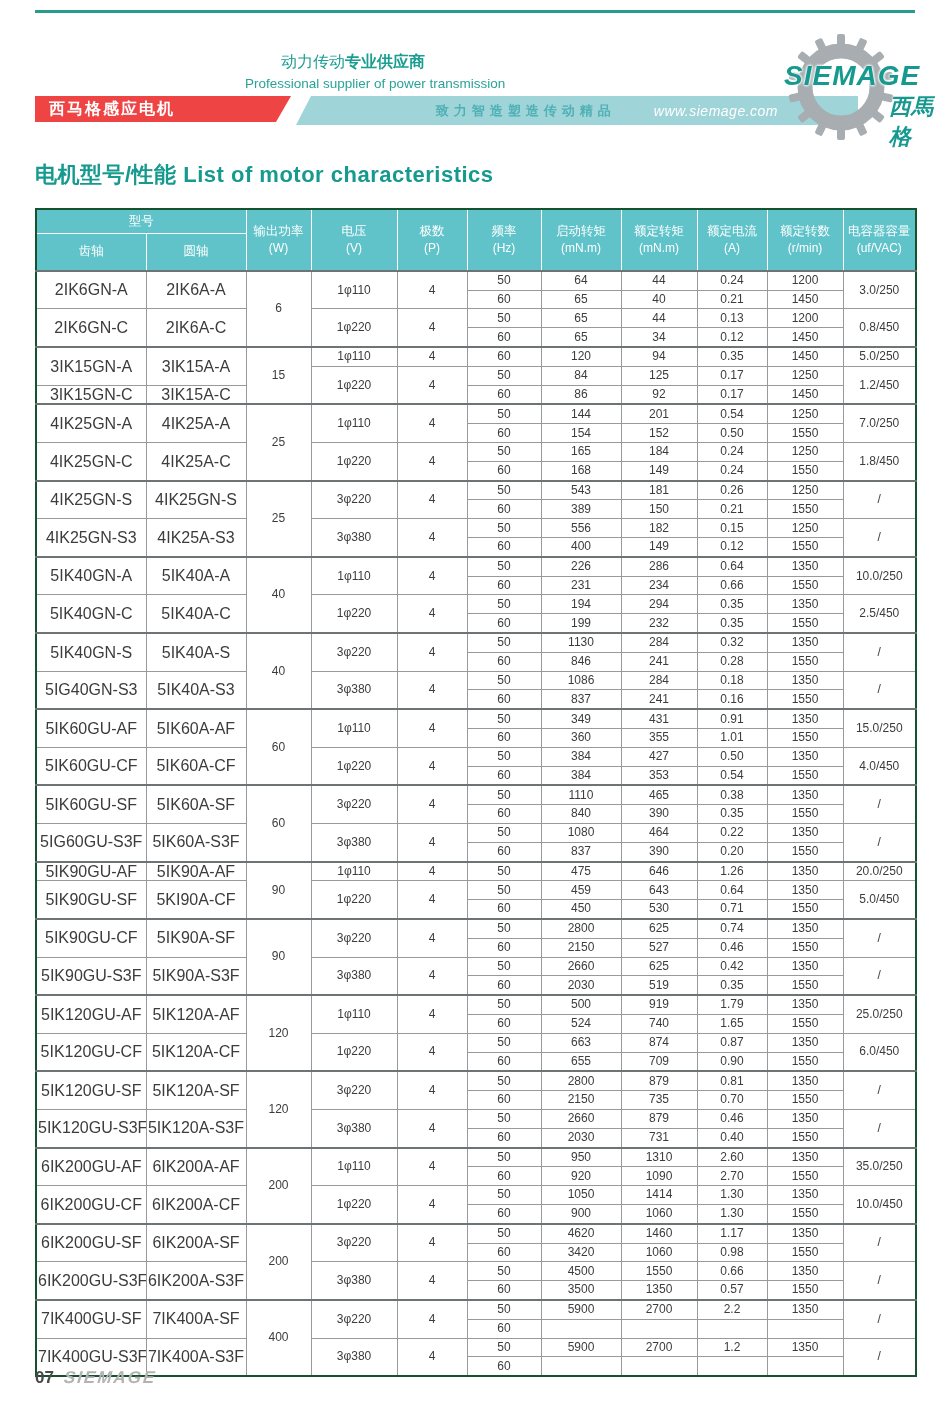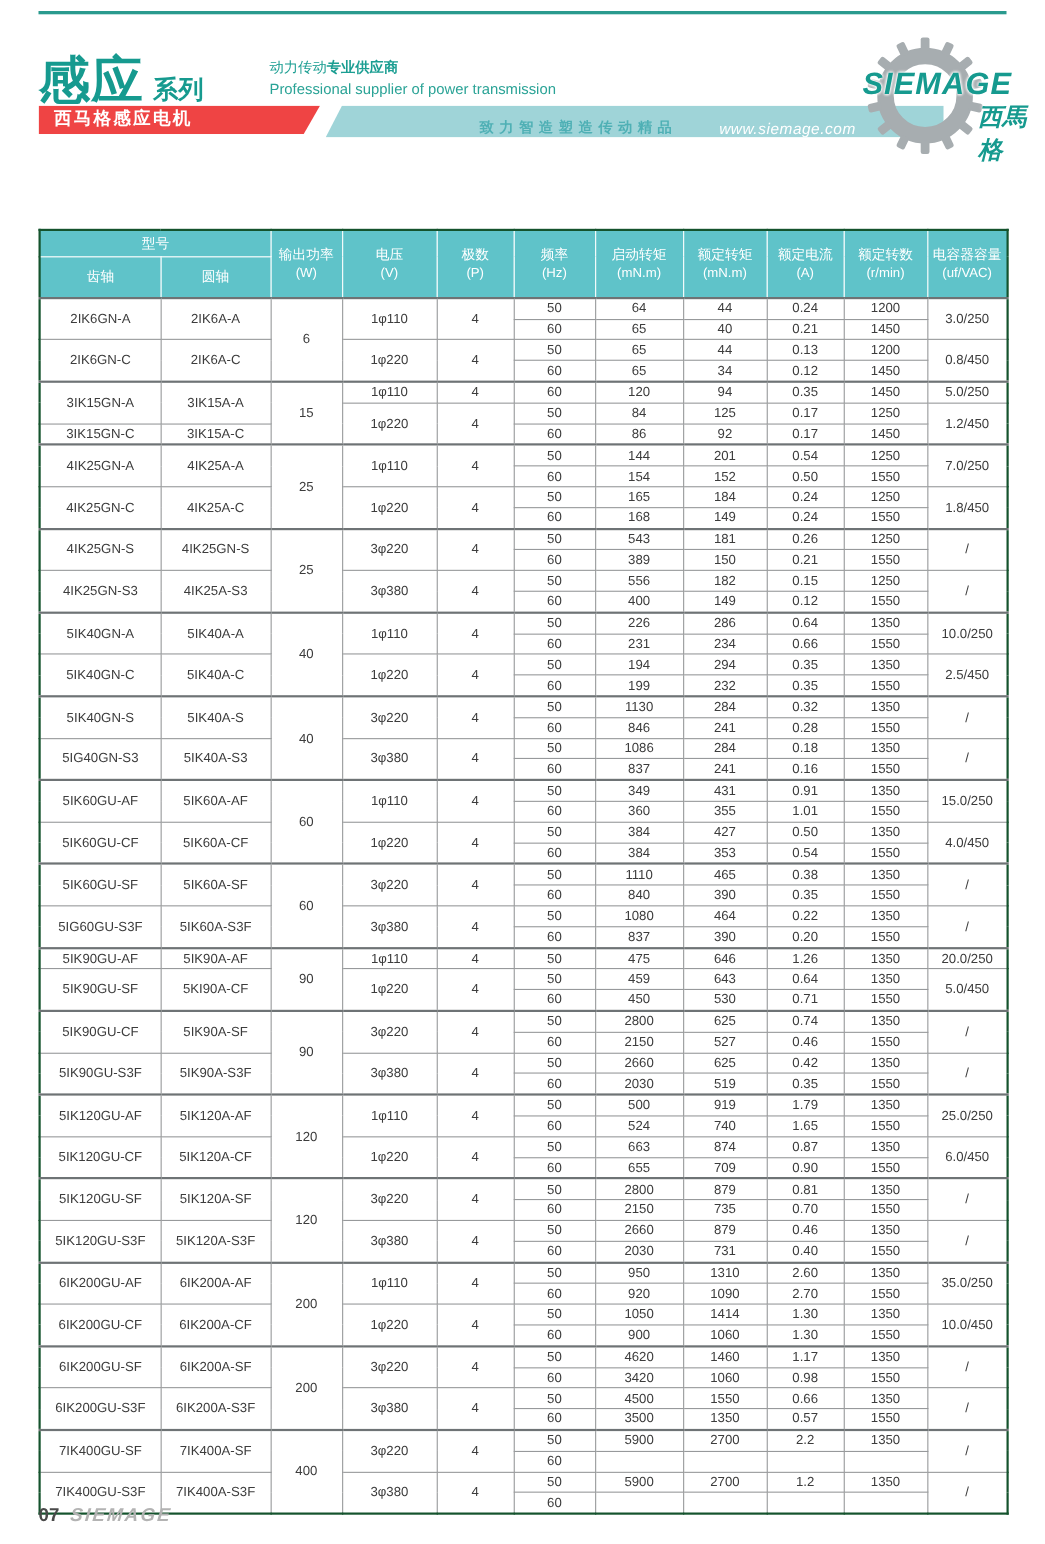--- a/index.html
+++ b/index.html
@@ -9,31 +9,31 @@
   
   .top-rule{position:absolute;left:35px;width:880px;top:10px;height:3px;background:#2a9a8e;}
 
   
   .series{position:absolute;left:35px;top:42px;color:#169a8f;white-space:nowrap;}
   .series-big{font-size:47px;font-weight:bold;letter-spacing:1px;}
   .series-small{font-size:23px;margin-left:8px;font-weight:600;}
 
   
   .tagline{position:absolute;left:245px;top:52px;color:#1b9e92;}
-  .tagline-zh{font-size:13px;}
+  .tagline-zh{font-size:16px;margin-left:36px;}
   .tagline-zh b{font-weight:bold;}
   .tagline-en{font-size:13.5px;margin-top:3px;color:#2aa396;}
 
   
   .band-dark{position:absolute;left:35px;top:96px;width:256px;height:26px;background:#ef4444;
     clip-path:polygon(0 0,100% 0,calc(100% - 15px) 100%,0 100%);}
   .band-dark span{display:block;line-height:26px;padding-left:14px;color:#ffffff;font-size:16px;font-weight:bold;letter-spacing:2px;}
   .band-light{position:absolute;left:296px;top:96px;width:562px;height:29px;background:#9fd4d8;
     clip-path:polygon(15px 0,100% 0,100% 100%,0 100%);
-    display:flex;align-items:flex-end;justify-content:flex-end;gap:38px;padding-right:80px;box-sizing:border-box;}
+    display:flex;align-items:center;justify-content:flex-end;gap:38px;padding-right:80px;box-sizing:border-box;}
   .band-slogan{color:#4fb0b5;font-size:13px;font-weight:bold;letter-spacing:5px;}
   .band-url{color:#ffffff;font-size:14px;font-weight:normal;font-style:italic;letter-spacing:.5px;}
 
   
   .logo{position:absolute;left:778px;top:30px;width:165px;height:115px;}
   .logo svg{position:absolute;left:8px;top:2px;}
   .logo-name{position:absolute;left:6px;top:30px;font-size:28px;font-weight:900;font-style:italic;color:#169a8f;
     letter-spacing:1px;text-shadow:0 0 3px #fff,0 0 3px #fff,0 0 3px #fff;}
   .logo-sub{position:absolute;left:84px;top:62px;font-size:22px;font-style:italic;font-weight:bold;color:#169a8f;
     text-shadow:0 0 3px #fff,0 0 3px #fff;margin-left:27px;}
@@ -43,37 +43,34 @@
 
   
   .spec{position:absolute;left:35px;top:208px;width:880px;border-collapse:collapse;table-layout:fixed;
     border:2px solid #14532d;}
   .spec th{background:#5fc3c9;color:#ffffff;font-weight:normal;border:1px solid #ffffff;
     font-size:12.5px;line-height:1.35;padding:3px 0;text-align:center;}
   .spec thead .unit{display:block;font-size:12px;}
   .spec td{border:1px solid #97999b;font-size:12px;color:#3c3c3c;text-align:center;
     height:17.8px;padding:0 1px;background:#ffffff;line-height:1.1;white-space:nowrap;overflow:hidden;}
   .spec tr.block-start td{border-top:2px solid #6e7375;}
-  .spec td.model-cell{font-size:12px;}
+  .spec td.model-cell{font-size:16px;}
 
   
   .footer{position:absolute;left:35px;top:1368px;display:flex;align-items:baseline;gap:10px;text-align:center;}
   .footer-page{font-size:17px;font-weight:bold;color:#4a4a4a;}
   .footer-brand{font-size:17px;font-weight:900;font-style:italic;color:#b3b3b3;letter-spacing:2px;transform:skewX(-6deg);}
 </style>
 </head>
 <body>
 
 <div class="page">
 
   <div class="top-rule"></div>
 
-  <div class="series">
-    <span class="series-big">感应</span><span class="series-small">系列</span>
-  </div>
 
   <div class="tagline">
     <div class="tagline-zh"><span>动力传动</span><b>专业供应商</b></div>
     <div class="tagline-en">Professional supplier of power transmission</div>
   </div>
 
   <div class="band-dark">
     <span>西马格感应电机</span>
   </div>
   <div class="band-light">
@@ -102,20 +99,21 @@
           <rect x="51" y="2" width="8" height="12" rx="2" transform="rotate(282.8 55 55)"></rect>
           <rect x="51" y="2" width="8" height="12" rx="2" transform="rotate(308.5 55 55)"></rect>
           <rect x="51" y="2" width="8" height="12" rx="2" transform="rotate(334.2 55 55)"></rect>
         </g>
       </g>
     </svg>
     <div class="logo-name">SIEMAGE</div>
     <div class="logo-sub">西馬格</div>
   </div>
 
+  <div class="page-title">电机型号/性能 List of motor characteristics</div>
 
   <table class="spec">
     <colgroup>
       <col style="width:110px">
         <col style="width:100px">
         <col style="width:65px">
         <col style="width:86px">
       <col style="width:70px">
         <col style="width:74px">
         <col style="width:80px">

